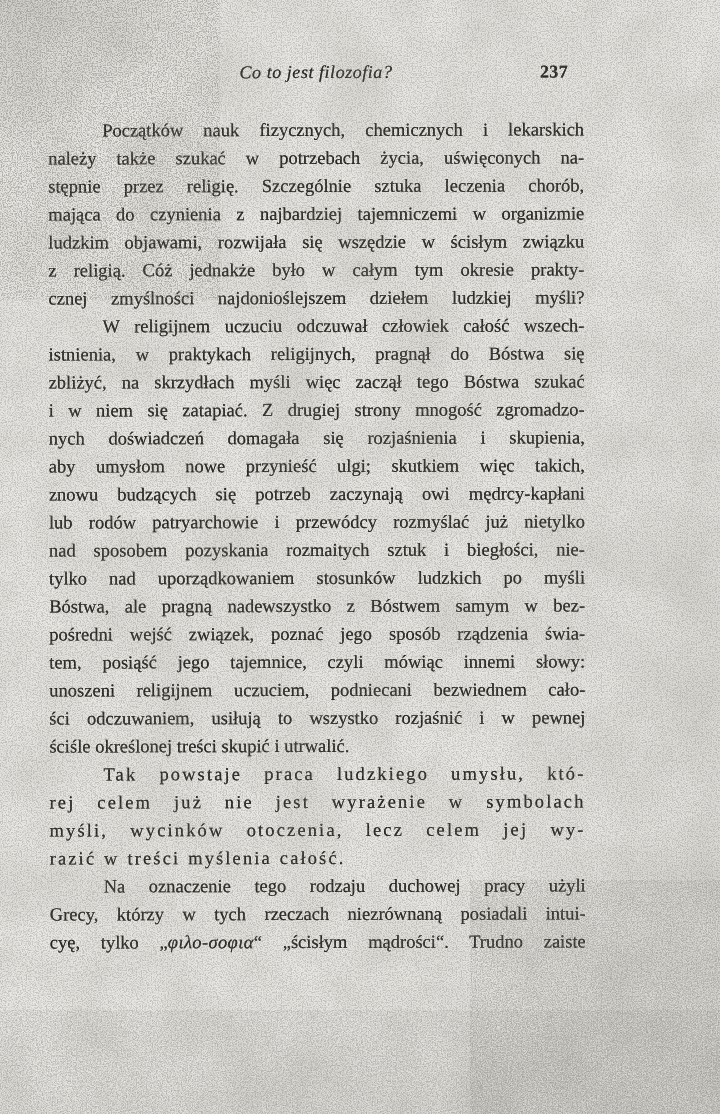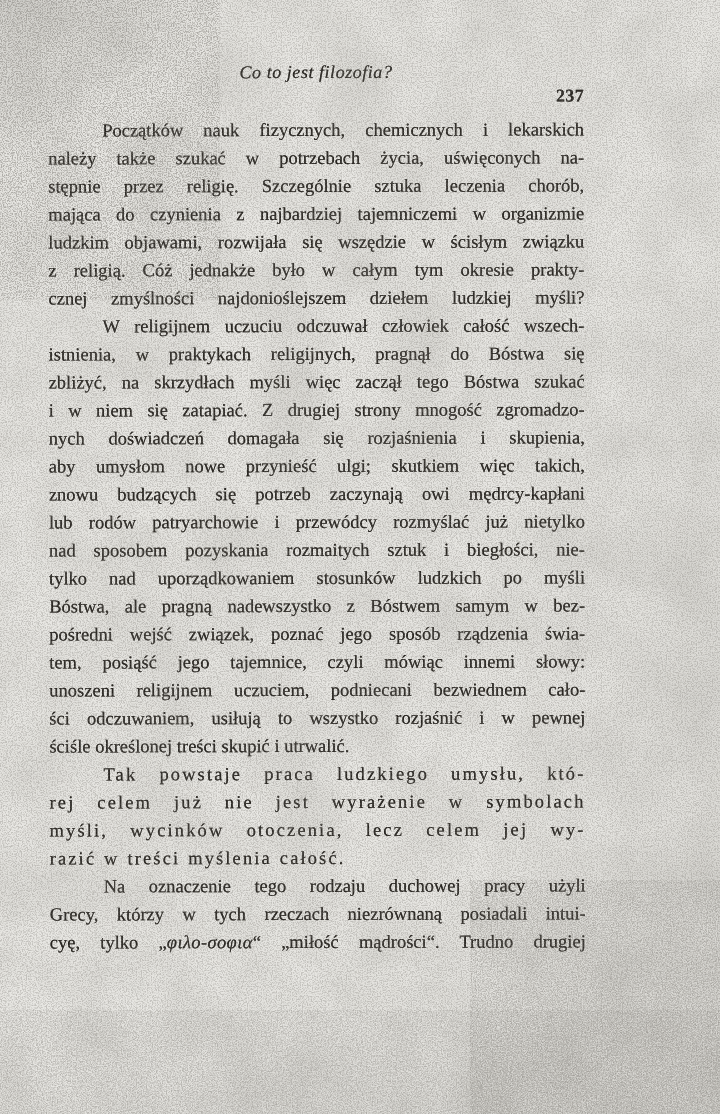--- a/index.html
+++ b/index.html
@@ -21,24 +21,23 @@
     position:absolute;left:48px;top:62px;width:536px;
     transform:rotate(-0.12deg);
   }
   .header{position:relative;height:26px;font-size:18px;}
   .header .title{
     display:block;text-align:center;font-style:italic;
     letter-spacing:.03em;
     text-shadow:0 0 .6px rgba(38,35,31,.85);
   }
   .header .pagenum{
-    position:absolute;right:0;top:0;font-weight:bold;
+    position:absolute;right:16px;top:0;font-weight:bold;
     letter-spacing:.02em;
     text-shadow:0 0 .5px rgba(38,35,31,.85);
-    margin-top:24px;
   }
   .body{position:absolute;top:54px;left:0;width:536px;}
   .paragraph{margin:0;}
   .line{
     height:28px;line-height:28px;font-size:18.5px;
     white-space:nowrap;
     text-align:justify;text-align-last:justify;
     text-shadow:0 0 .6px rgba(38,35,31,.9);
   }
   .line.indent{padding-left:54px;}
@@ -89,21 +88,21 @@
         </div>
         <div class="paragraph spaced">
           <div class="line indent">Tak powstaje praca ludzkiego umysłu, któ-</div>
           <div class="line">rej celem już nie jest wyrażenie w symbolach</div>
           <div class="line">myśli, wycinków otoczenia, lecz celem jej wy-</div>
           <div class="line endline">razić w treści myślenia całość.</div>
         </div>
         <div class="paragraph">
           <div class="line indent">Na oznaczenie tego rodzaju duchowej pracy użyli</div>
           <div class="line">Grecy, którzy w tych rzeczach niezrównaną posiadali intui-</div>
-          <div class="line"><span>cyę, tylko „</span><span class="greek">φιλο-σοφια</span><span>“ „miłość mądrości“. Trudno drugiej</span></div>
+          <div class="line"><span>cyę, tylko „</span><span class="greek">φιλο-σοφια</span><span>“ „ścisłym mądrości“. Trudno zaiste</span></div>
         </div>
       </div>
   </div>
 
   <svg class="noise" width="720" height="1114" aria-hidden="true">
     <defs>
       <filter id="speck" x="0" y="0" width="100%" height="100%">
         <feTurbulence type="fractalNoise" baseFrequency="0.8" numOctaves="3" seed="11" stitchTiles="stitch"></feTurbulence>
         <feColorMatrix type="matrix" values="0 0 0 0 0.22  0 0 0 0 0.21  0 0 0 0 0.19  2.2 2.2 2.2 0 -3.0"></feColorMatrix>
       </filter>

